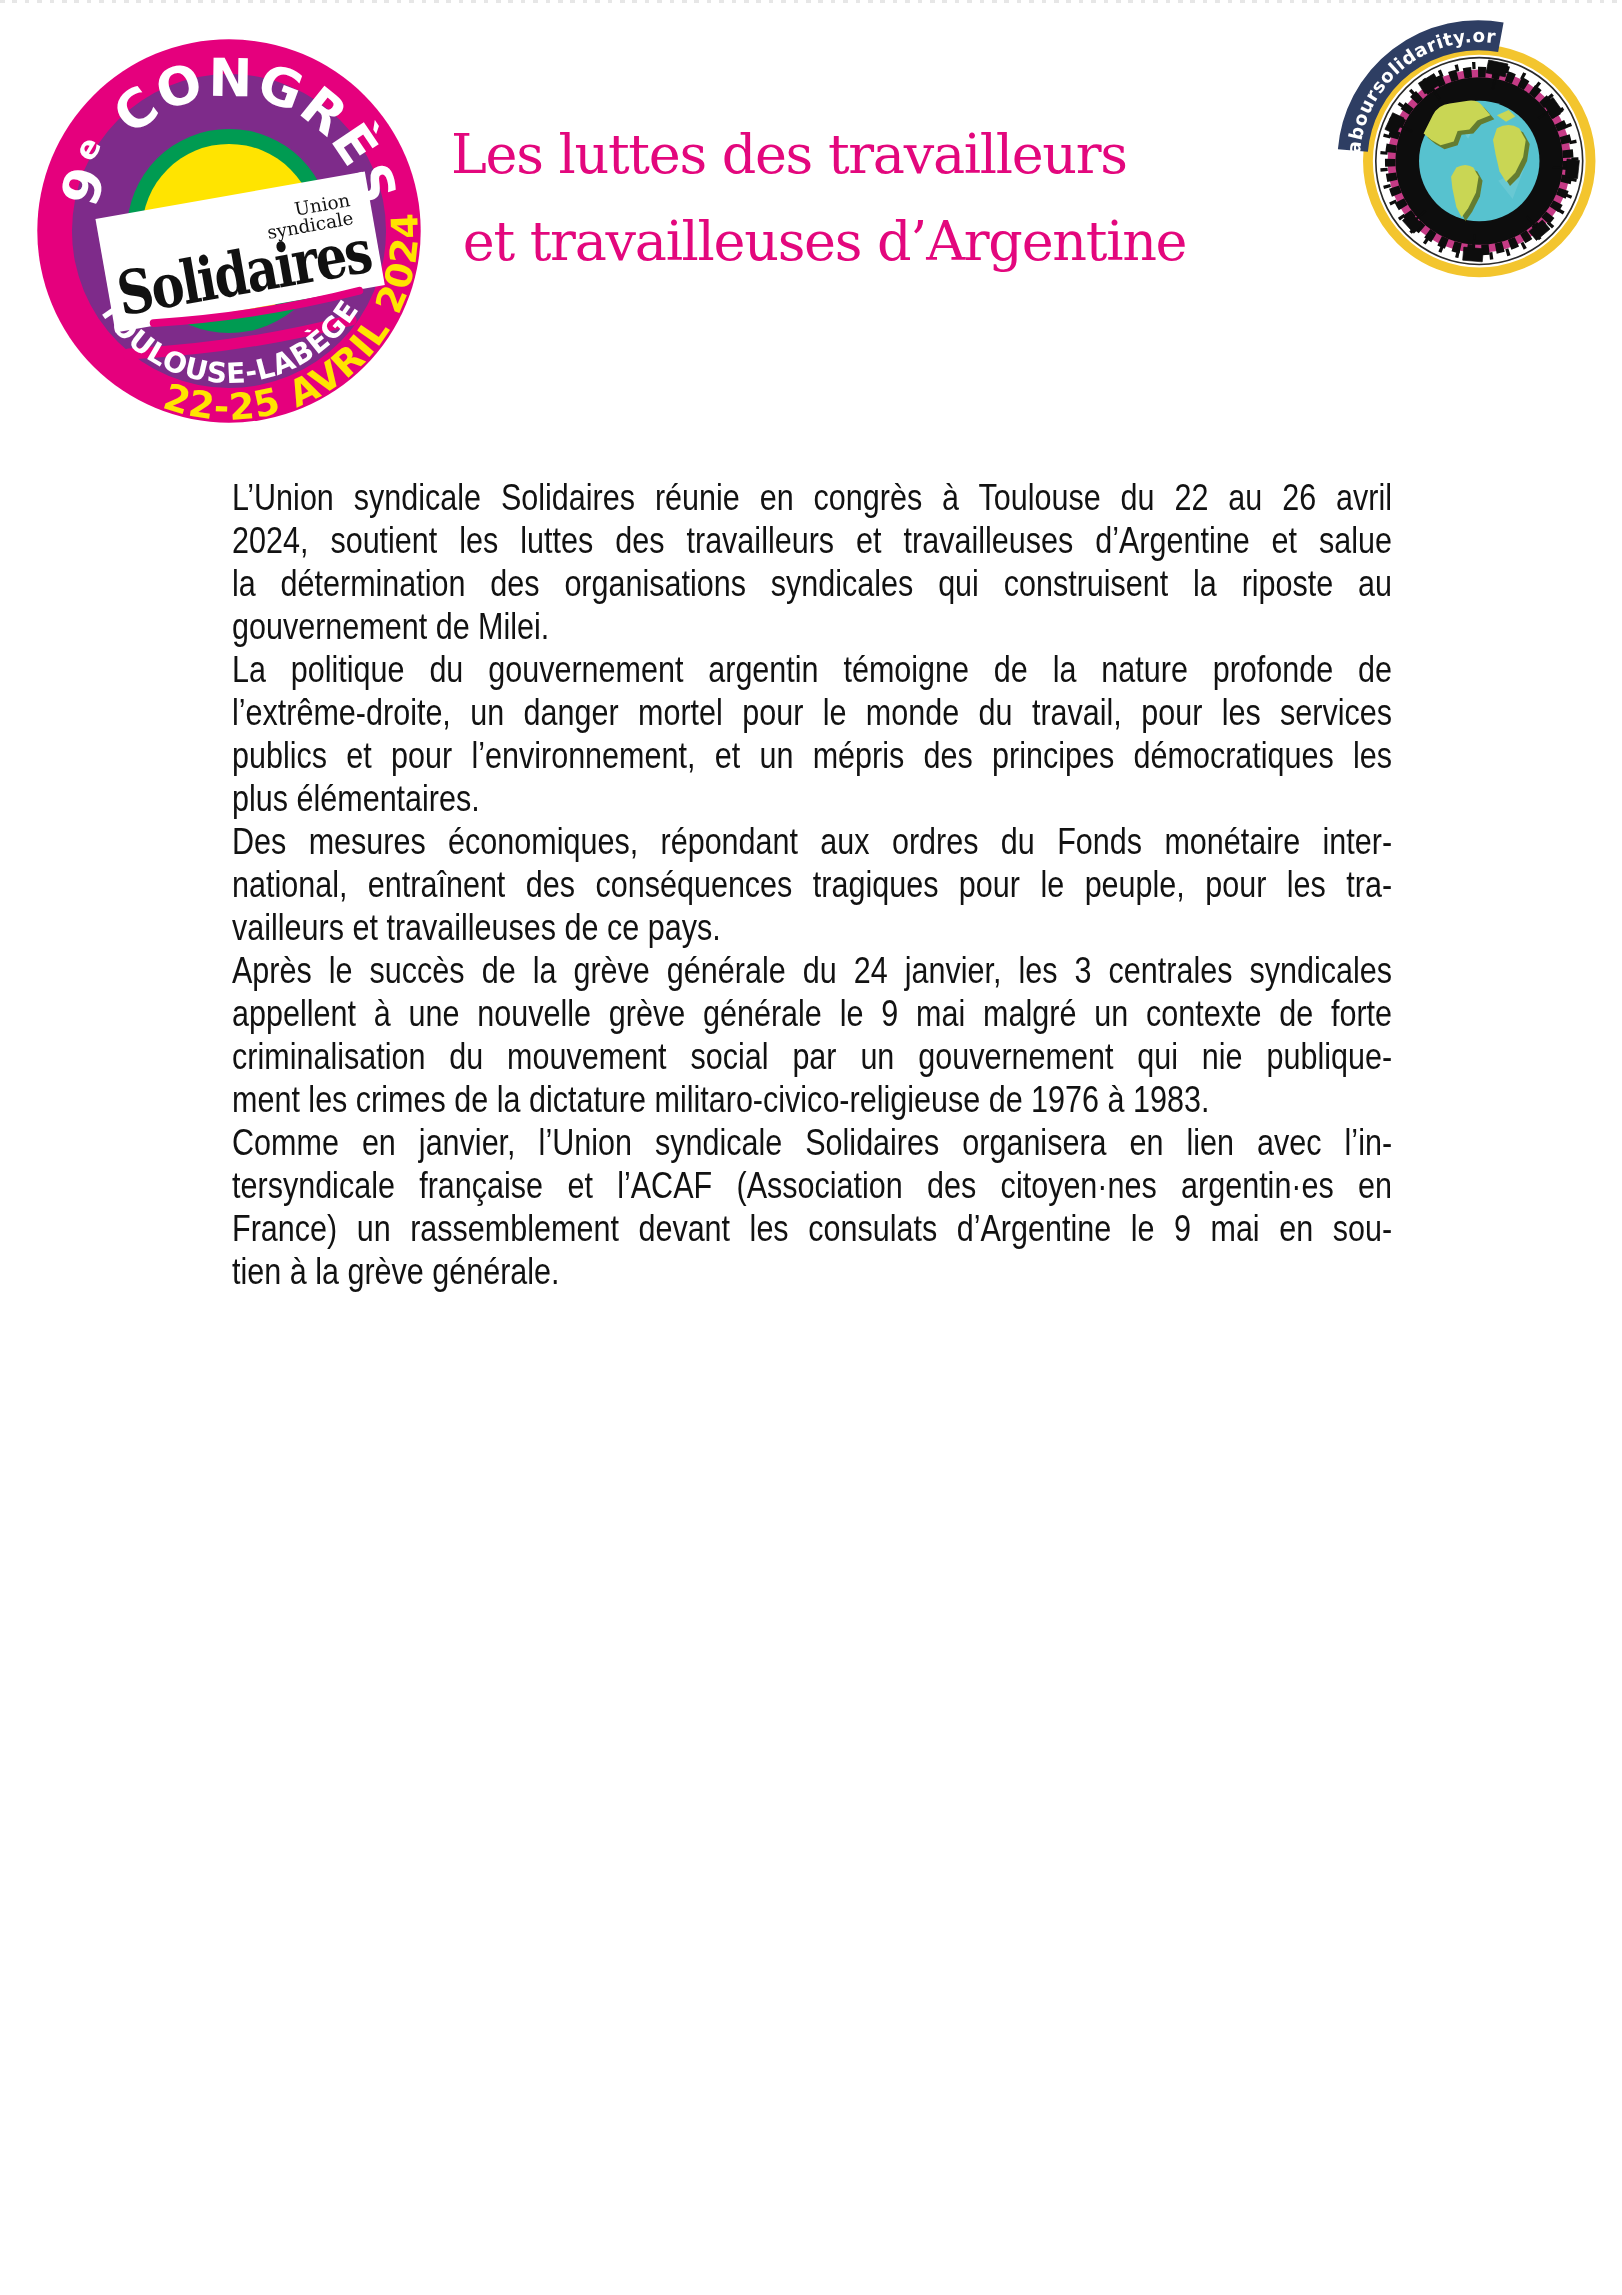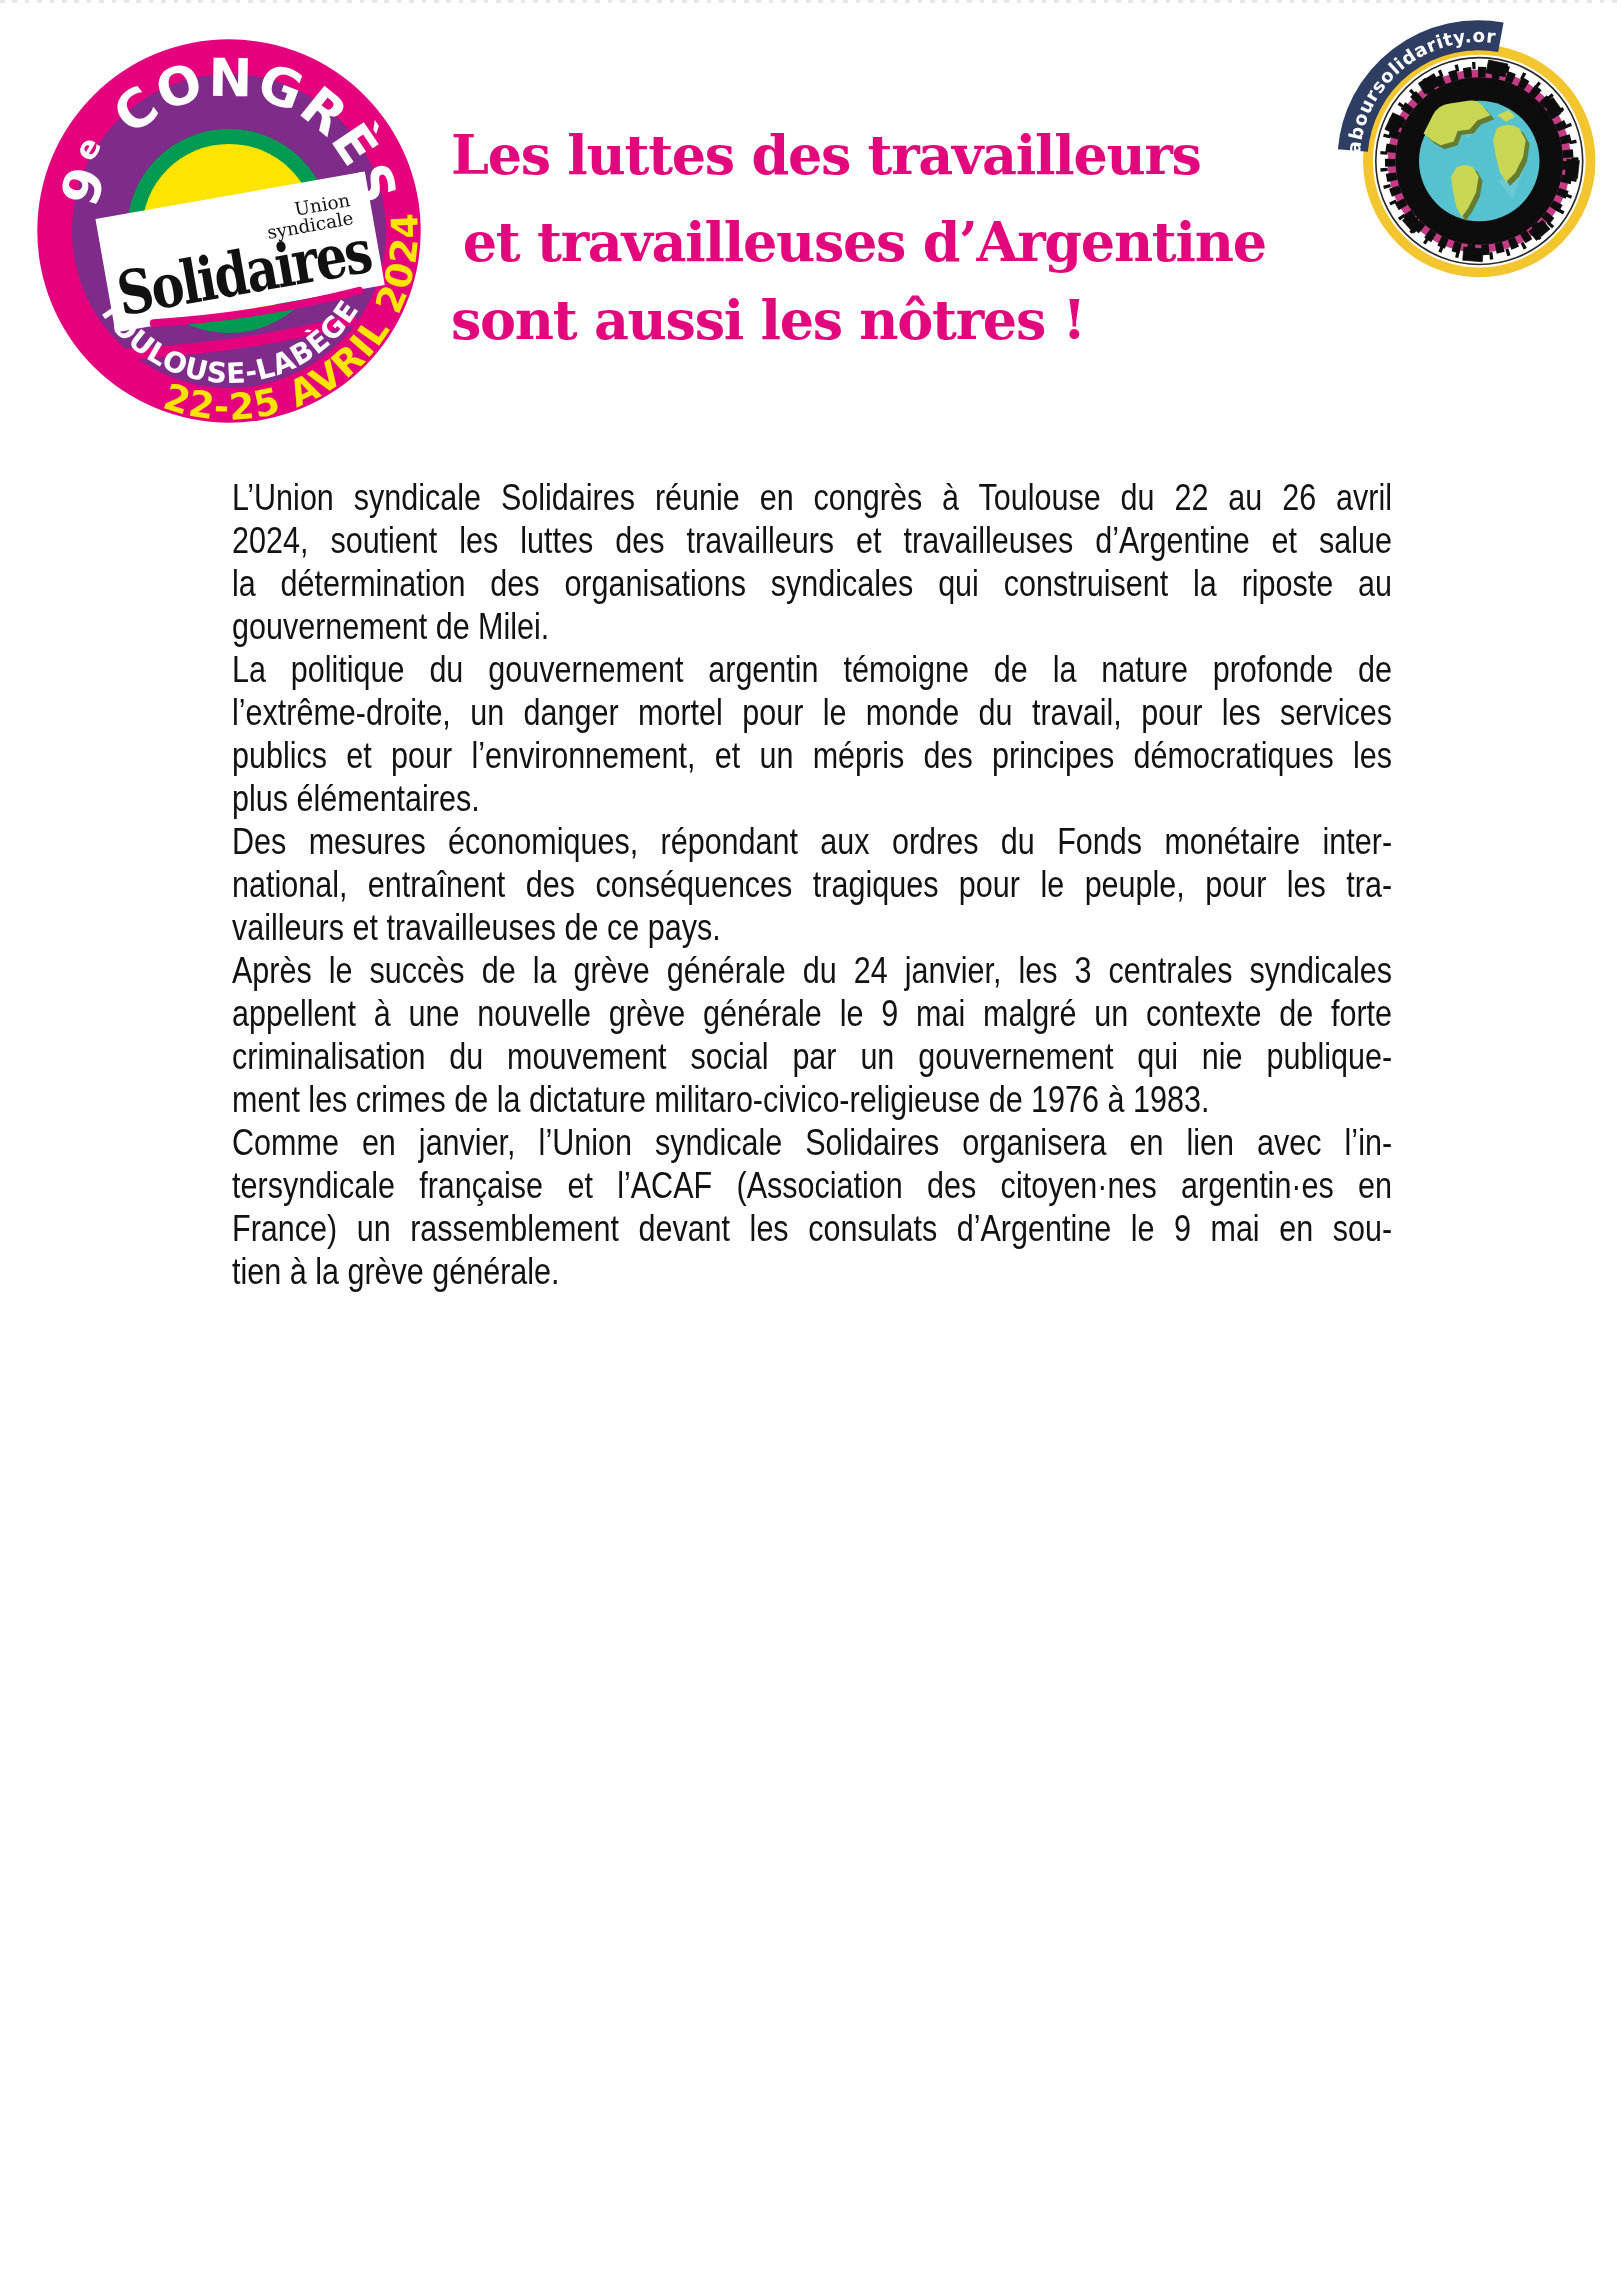--- a/index.html
+++ b/index.html
@@ -8,21 +8,21 @@
     font-family:"Liberation Sans",sans-serif;overflow:hidden;
   }
   
   .scan-artifact{
     position:absolute;left:0;top:0;width:100%;height:2.6px;opacity:.45;
     background:repeating-linear-gradient(90deg,#c9c9c9 0 4.6px,transparent 4.6px 12.4px);
   }
   
   .header-title{
     position:absolute;left:451px;top:116px;width:982px;
-    font-family:"DejaVu Serif",serif;font-weight:bold;
+    font-family:"DejaVu Serif",serif;font-weight:normal;
     font-size:54px;line-height:78px;letter-spacing:-1.3px;
   }
   .title-line{white-space:nowrap;}
   .title-line:nth-child(2){padding-left:11.8px;margin-top:9px;}
   
   .badge-svg{position:absolute;left:0;top:0;width:458px;height:458px;}
   .globe-svg{position:absolute;left:1328px;top:17px;width:275px;height:275px;}
   
   .body-text{
     position:absolute;left:232px;top:476px;width:1368px;
@@ -67,21 +67,20 @@
   </text>
 
   <text font-family="DejaVu Sans, sans-serif" font-weight="bold" font-size="56" fill="#ffe400" letter-spacing="2">
     <textPath href="#arcDates" startOffset="50%" text-anchor="middle">22-25 AVRIL 2024</textPath>
   </text>
 </svg>
 
 <div class="header-title" id="title-lines" style="color: rgb(227, 7, 125);">
     <div class="title-line">Les luttes des travailleurs</div>
     <div class="title-line">et travailleuses d’Argentine</div>
-    <div class="title-line">sont aussi les nôtres !</div>
   </div>
 
 <svg class="globe-svg" viewBox="0 0 420 420" aria-hidden="true">
   <defs>
     <path id="bannerBand" d="M 38,204 A 192 192 0 0 1 264,31" fill="none"></path>
     <path id="bannerTextPath" d="M 49,205 A 182 182 0 0 1 262,41" fill="none"></path>
   </defs>
 
   <circle cx="231" cy="220" r="170" fill="none" stroke="#f3c52e" stroke-width="15"></circle>
 

